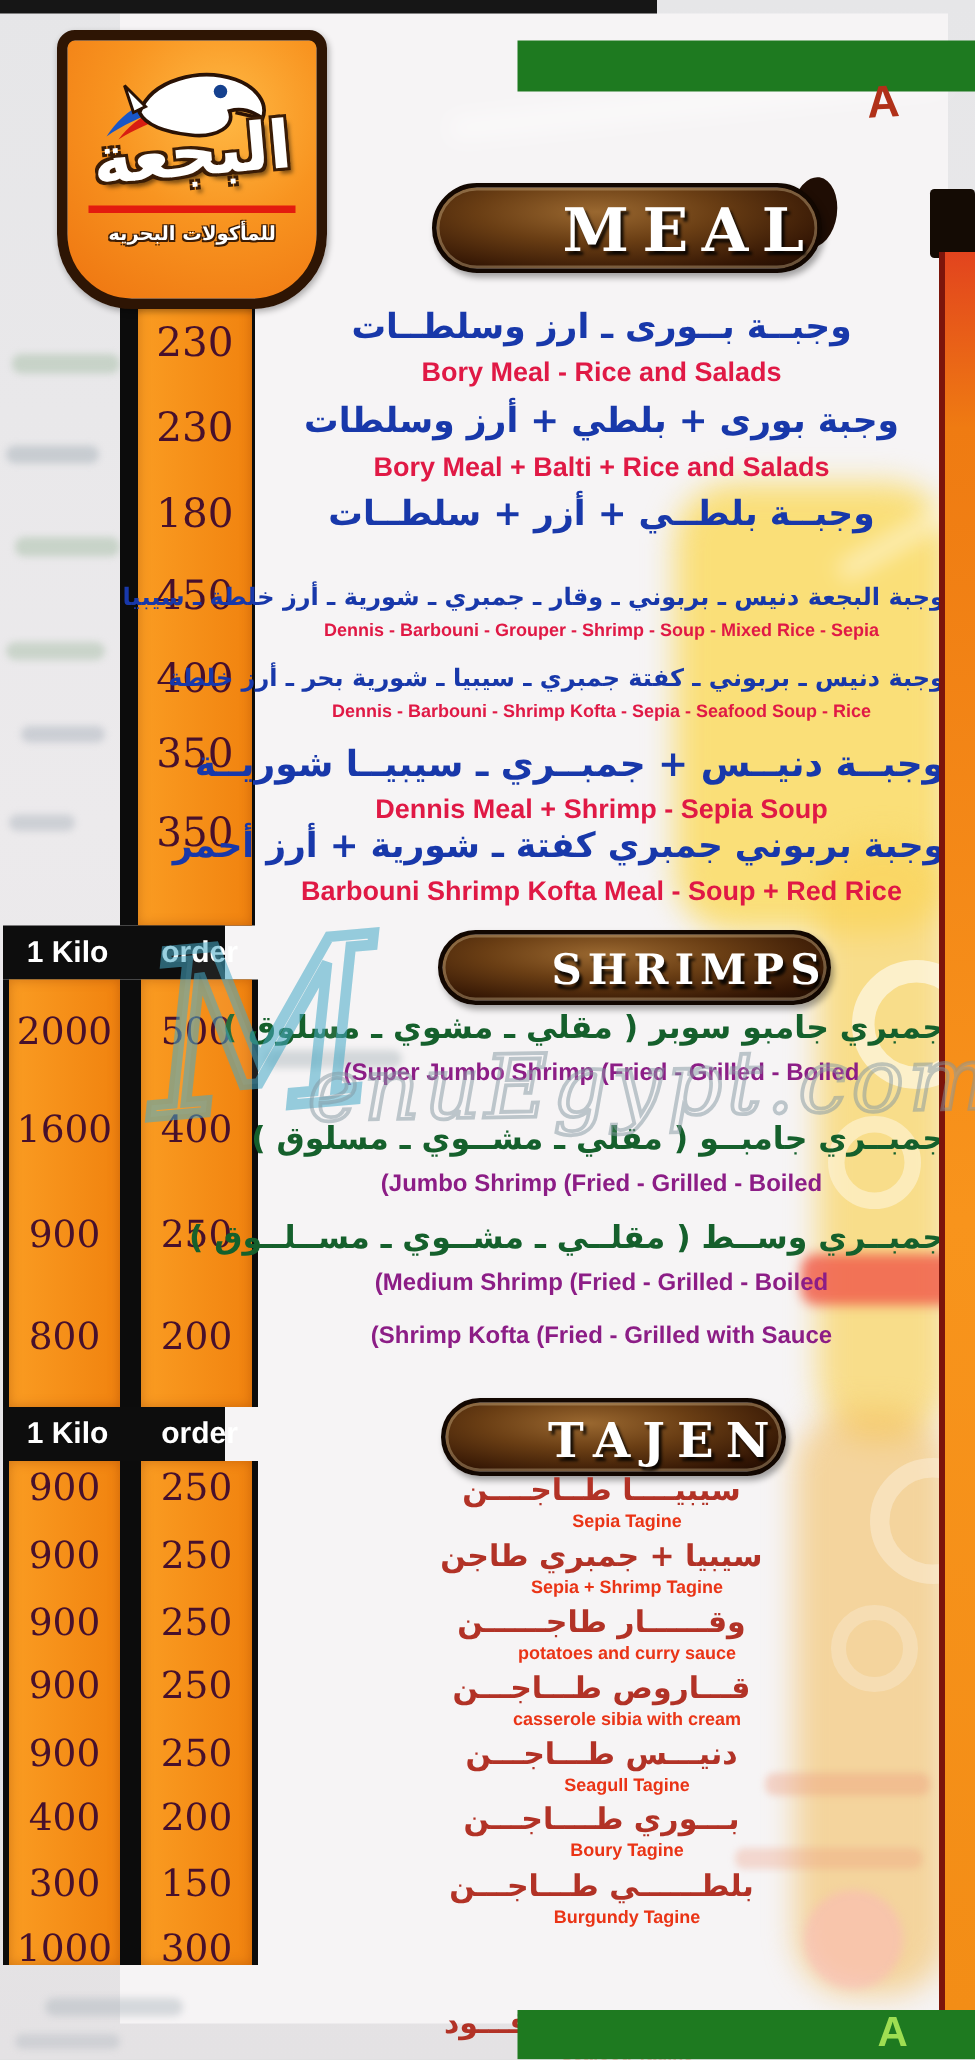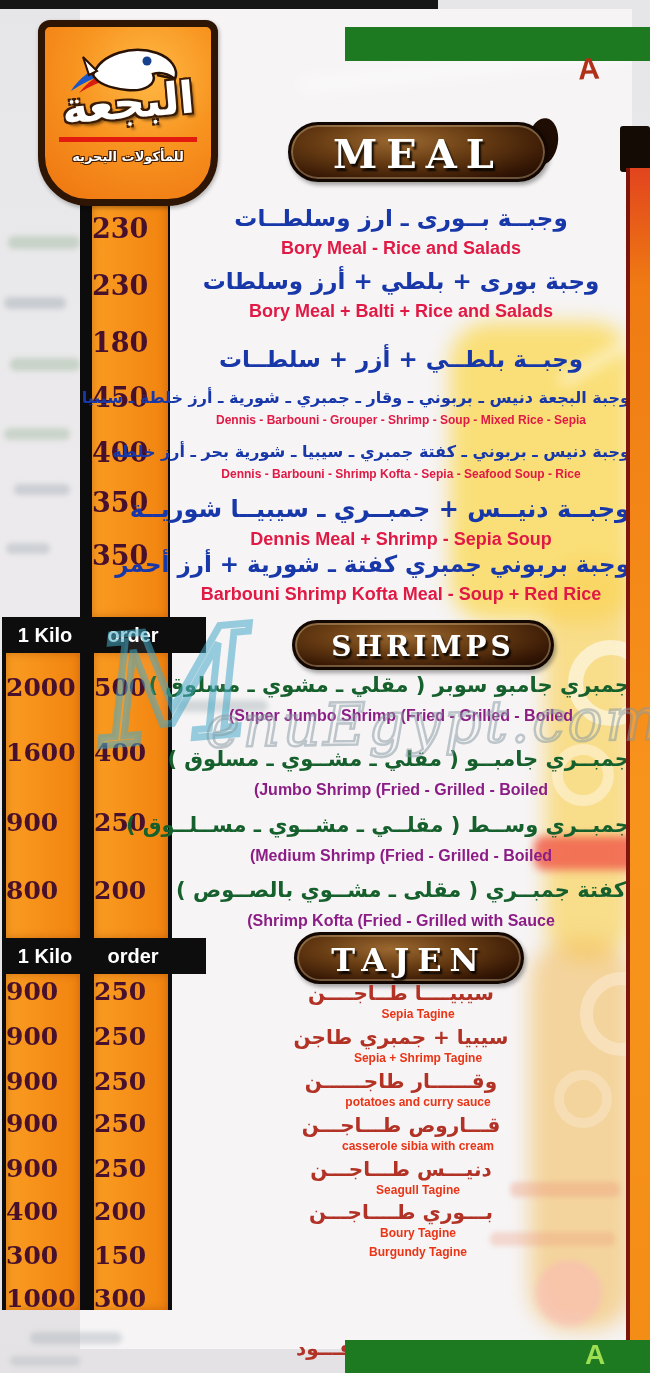--- a/index.html
+++ b/index.html
@@ -67,57 +67,57 @@
   .meal-col{left:80px;top:200px;width:90px;height:417px;background:#0c0c0c;}
   .ocol{background:linear-gradient(90deg,#fa9c22,#f1830f);box-shadow:inset 0 0 8px rgba(130,45,0,0.35);}
   .meal-col-orange{left:92px;top:200px;width:76px;height:417px;}
   .shrimp-block{left:2px;top:653px;width:170px;height:285px;background:#0c0c0c;}
   .sc-l{left:6px;top:653px;width:74px;height:285px;}
   .sc-r{left:94px;top:653px;width:74px;height:285px;}
   .tajen-block{left:2px;top:974px;width:170px;height:336px;background:#0c0c0c;}
   .tc-l{left:6px;top:974px;width:74px;height:336px;}
   .tc-r{left:94px;top:974px;width:74px;height:336px;}
 
-  .band{left:2px;width:204px;height:36px;background:#0d0d0d;color:#fff;
+  .band{left:2px;width:148px;height:36px;background:#0d0d0d;color:#fff;
         font-family:"Liberation Sans",sans-serif;font-weight:bold;font-size:20px;line-height:36px;}
   .band1{top:617px;} .band2{top:938px;}
   .kilo-h{left:6px;width:74px;text-align:center;}
   .order-h{left:94px;width:74px;text-align:center;}
 
-  .price{font-family:"DejaVu Serif",serif;font-weight:bold;color:#47102c;}
+  .price{font-family:"DejaVu Serif",serif;font-weight:normal;color:#47102c;text-align:center;}
   .meal-price{left:92px;width:76px;font-size:27px;}
   .kilo-cell{left:6px;width:74px;font-size:25px;}
   .order-cell{left:94px;width:74px;font-size:25px;}
   .pm0{top:213px}.pm1{top:270px}.pm2{top:327px}.pm3{top:382px}.pm4{top:437px}.pm5{top:487px}.pm6{top:540px}
   .ps0{top:673px}.ps1{top:738px}.ps2{top:808px}.ps3{top:876px}
   .pt0{top:977px}.pt1{top:1022px}.pt2{top:1067px}.pt3{top:1109px}.pt4{top:1154px}.pt5{top:1197px}.pt6{top:1241px}.pt7{top:1284px}
 
   
   .pill{background:radial-gradient(ellipse at 42% 30%,#9a6830 0%,#6a3e14 38%,#341604 78%,#1c0a02 100%);
-        border:3px solid #120701;color:#fff;font-family:"DejaVu Serif",serif;font-weight:bold;text-align:center;
+        border:3px solid #120701;color:#fff;font-family:"DejaVu Serif",serif;font-weight:bold;text-align:right;
         box-shadow:inset 0 0 0 2px rgba(228,205,160,0.35),2px 3px 4px rgba(0,0,0,0.35);
         text-shadow:2px 3px 2px rgba(0,0,0,0.85);}
   .pill-meal{left:288px;top:122px;width:260px;height:60px;border-radius:33px;font-size:40px;line-height:58px;letter-spacing:9px;}
   .pill-shrimps{left:292px;top:620px;width:262px;height:50px;border-radius:28px;font-size:28px;line-height:48px;letter-spacing:4px;}
   .pill-tajen{left:294px;top:932px;width:230px;height:52px;border-radius:29px;font-size:32px;line-height:50px;letter-spacing:8px;}
 
   
   .item{left:172px;width:458px;text-align:center;white-space:nowrap;}
   .item .ar{position:static;display:block;font-family:"DejaVu Sans",sans-serif;font-weight:bold;direction:rtl;}
   .item .en{position:static;display:block;font-family:"Liberation Sans",sans-serif;font-weight:bold;}
   .meal .ar{color:#1838aa;font-size:23px;line-height:30px;}
   .meal .en{color:#e01945;font-size:18px;margin-top:5px;}
   .meal.small .ar{font-size:16px;line-height:24px;}
   .meal.small .en{font-size:12px;margin-top:3px;}
   .m5 .ar{font-size:24px;}
   .shrimp .ar{color:#15602c;font-size:21px;line-height:30px;}
   .shrimp .en{color:#8c1d86;font-size:16px;margin-top:7px;}
   .tajen .ar{color:#b23226;font-size:20px;line-height:26px;}
   .tajen .en{color:#ea3416;font-size:12px;margin-top:1px;padding-left:34px;}
-  .m0{top:203px}.m1{top:266px}.m2{top:344px}.m3{top:386px}.m4{top:440px}.m5{top:494px}.m6{top:549px}
+  .m0{top:203px}.m1{top:266px}.m2{top:328px}.m3{top:386px}.m4{top:440px}.m5{top:494px}.m6{top:549px}
   .s0{top:670px}.s1{top:744px}.s2{top:810px}.s3{top:875px}
   .t0{top:980px}.t1{top:1024px}.t2{top:1068px}.t3{top:1112px}.t4{top:1156px}.t5{top:1199px}.t6{top:1244px}.t7{top:1335px}
 
   
   .wm-initial{left:98px;top:612px;font-family:"DejaVu Serif",serif;font-style:italic;font-size:150px;line-height:150px;
               color:rgba(255,255,255,0.08);-webkit-text-stroke:7px rgba(70,170,198,0.55);transform:rotate(-5deg);z-index:30;}
   .wm-rest{left:205px;top:688px;font-family:"DejaVu Serif",serif;font-style:italic;font-size:58px;line-height:70px;
            letter-spacing:3px;color:rgba(255,255,255,0.1);-webkit-text-stroke:2.5px rgba(130,150,160,0.5);
            transform:rotate(-1deg);z-index:30;}
 </style>
@@ -245,21 +245,20 @@
   </div>
   <div class="item shrimp s1">
     <span class="ar">جمبــري جامبــو ( مقلي ـ مشــوي ـ مسلوق )</span>
     <span class="en">(Jumbo Shrimp (Fried - Grilled - Boiled</span>
   </div>
   <div class="item shrimp s2">
     <span class="ar">جمبــري وســط ( مقلــي ـ مشــوي ـ مســلــوق )</span>
     <span class="en">(Medium Shrimp (Fried - Grilled - Boiled</span>
   </div>
   <div class="item shrimp s3">
-    <span class="ar">كفتة جمبــري ( مقلى ـ مشــوي بالصــوص )</span>
     <span class="en">(Shrimp Kofta (Fried - Grilled with Sauce</span>
   </div>
 
   <div class="item tajen t0">
     <span class="ar">سيبيــــا طــاجــــن</span>
     <span class="en">Sepia Tagine</span>
   </div>
   <div class="item tajen t1">
     <span class="ar">سيبيا + جمبري طاجن</span>
     <span class="en">Sepia + Shrimp Tagine</span>
@@ -274,20 +273,21 @@
   </div>
   <div class="item tajen t4">
     <span class="ar">دنيـــس طـــاجـــن</span>
     <span class="en">Seagull Tagine</span>
   </div>
   <div class="item tajen t5">
     <span class="ar">بـــوري طــــاجـــن</span>
     <span class="en">Boury Tagine</span>
   </div>
   <div class="item tajen t6">
+    <span class="ar">بلطــــــي طـــاجـــن</span>
     <span class="en">Burgundy Tagine</span>
   </div>
   <div class="item tajen t7">
     <span class="ar">طاجـــن ســـي فـــود</span>
     <span class="en">Seafood Tagine</span>
   </div>
 
   <div class="wm-initial">M</div>
   <div class="wm-rest">enuEgypt.com</div>
 

